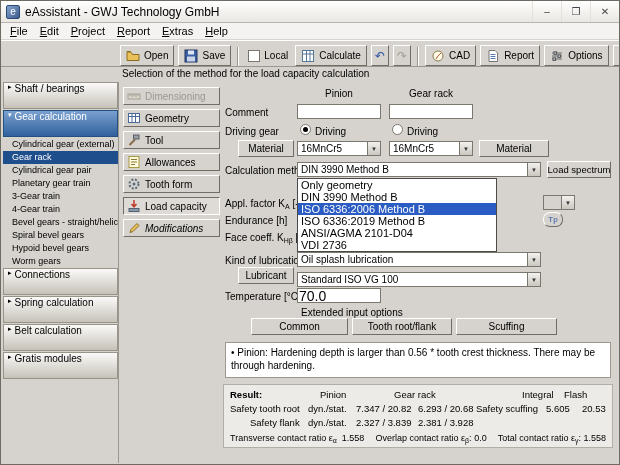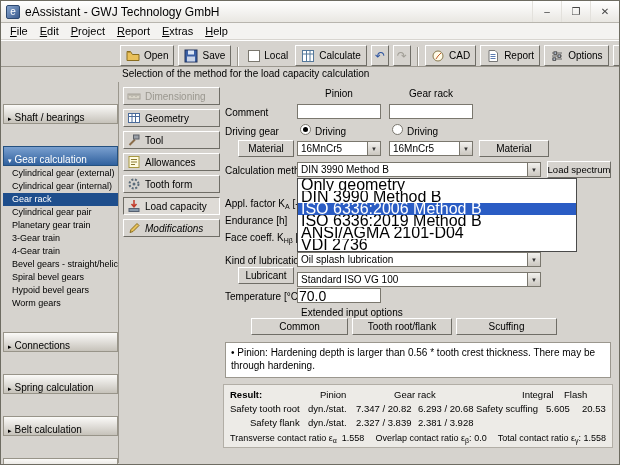--- a/index.html
+++ b/index.html
@@ -21,21 +21,21 @@
   .tbtn.sm{padding:0 3px;}
   .tsep{width:2px;height:19px;border-left:1px solid #9b978e;border-right:1px solid #fff;margin:0 2px;}
   .glyph{font-family:"DejaVu Sans",sans-serif;font-size:12px;color:#2a52a0;line-height:1;}
   .glyph.dis{color:#a09d95;}
   .checkbox{width:12px;height:12px;background:#fff;border:1px solid #7a776e;}
   .help-ic{width:13px;height:13px;border-radius:50%;background:#c43a2a;color:#fff;font-size:9px;font-weight:bold;text-align:center;line-height:13px;}
   
   .statusline{position:absolute;top:67px;left:0;right:0;height:13px;font-size:10px;padding-left:121px;background:#d6d3ce;}
   
   .sidebar{position:absolute;top:81px;left:2px;width:116px;bottom:1px;background:#d6d3ce;border-right:1px solid #9b978e;}
-  .sb-header{height:20px;display:flex;align-items:flex-end;gap:3px;padding-left:4px;background:linear-gradient(#fbfaf8,#c6c2ba);border:1px solid #989489;font-size:10px;margin-bottom:1px;white-space:nowrap;overflow:hidden;margin-top:22px;}
+  .sb-header{height:27px;display:flex;align-items:flex-start;gap:3px;padding-left:4px;background:linear-gradient(#fbfaf8,#c6c2ba);border:1px solid #989489;font-size:10px;margin-bottom:1px;white-space:nowrap;overflow:hidden;}
   .sb-header.active{background:linear-gradient(#7aa0cf,#30619e);color:#fff;border-color:#24507f;}
   .arr{font-size:7px;}
   .sb-item{height:13px;line-height:13px;padding-left:9px;font-size:9px;white-space:nowrap;overflow:hidden;}
   .sb-item.selected{background:#1e4e8c;color:#fff;}
   
   .navbtn{position:absolute;left:122px;width:97px;height:18px;display:flex;align-items:center;gap:4px;padding-left:3px;background:#d6d3ce;border:1px solid;border-color:#fff #6f6d66 #6f6d66 #fff;font-size:10px;white-space:nowrap;}
   .navbtn.disabled{color:#9a978f;}
   .navbtn.active{border-color:#6f6d66 #fff #fff #6f6d66;background:#dedbd6;}
   .nav-ic{width:14px;height:14px;flex:0 0 14px;}
   
@@ -44,21 +44,21 @@
   .finput{position:absolute;background:#fff;border:1px solid #7a776e;font-size:14px;display:flex;align-items:center;padding-left:1px;}
   .fbtn{position:absolute;display:flex;align-items:center;justify-content:center;background:#d6d3ce;border:1px solid;border-color:#fff #6f6d66 #6f6d66 #fff;font-size:10px;white-space:nowrap;}
   .combo{position:absolute;background:#fff;border:1px solid #7a776e;display:flex;align-items:stretch;font-size:10px;}
   .combo .val{flex:1;padding-left:3px;white-space:nowrap;overflow:hidden;line-height:13px;}
   .combo .carrow{width:13px;background:linear-gradient(#f2f1ee,#cbc7c0);border-left:1px solid #7a776e;display:flex;align-items:center;justify-content:center;font-size:6px;color:#333;}
   .combo.disabled{background:#d6d3ce;}
   .radio{position:absolute;width:11px;height:11px;border-radius:50%;background:#fff;border:1px solid #7a776e;}
   .radio.on::after{content:"";position:absolute;left:2px;top:2px;width:5px;height:5px;border-radius:50%;background:#000;}
   sub{font-size:7px;vertical-align:-2px;}
   
-  .droplist{position:absolute;left:296px;top:177px;width:280px;background:#fff;border:1px solid #4a4a4a;z-index:20;font-size:16px;}
+  .droplist{position:absolute;left:296px;top:177px;width:200px;background:#fff;border:1px solid #4a4a4a;z-index:20;font-size:11px;}
   .drop-item{height:12px;line-height:12px;padding-left:3px;white-space:nowrap;overflow:hidden;}
   .drop-item.hl{background:#2a5cc4;color:#fff;}
   
   .msgbox{position:absolute;left:224px;top:341px;width:386px;height:36px;background:#fff;border:1px solid #9b978e;font-size:10px;padding:3px 5px;line-height:13px;}
   .results{position:absolute;left:222px;top:383px;width:390px;height:64px;background:#edebe7;border:1px solid #b2aea6;}
   .rtxt{position:absolute;font-size:9.5px;white-space:nowrap;}
   .rtxt.b{font-weight:bold;}
   .ratios{position:absolute;left:2px;right:2px;top:48px;display:flex;justify-content:space-between;padding:0 4px;font-size:9px;white-space:nowrap;}
 </style>
 </head>
@@ -154,21 +154,20 @@
   <div class="sidebar">
     <div class="sb-header">
       <span class="arr">▸</span>
       <span>Shaft / bearings</span>
     </div>
     <div class="sb-header active">
       <span class="arr">▾</span>
       <span>Gear calculation</span>
     </div>
     <div class="sb-item">Cylindrical gear (external)</div>
-    <div class="sb-item">Cylindrical gear (internal)</div>
     <div class="sb-item selected">Gear rack</div>
     <div class="sb-item">Cylindrical gear pair</div>
     <div class="sb-item">Planetary gear train</div>
     <div class="sb-item">3-Gear train</div>
     <div class="sb-item">4-Gear train</div>
     <div class="sb-item">Bevel gears - straight/helical</div>
     <div class="sb-item">Spiral bevel gears</div>
     <div class="sb-item">Hypoid bevel gears</div>
     <div class="sb-item">Worm gears</div>
     <div class="sb-header">

